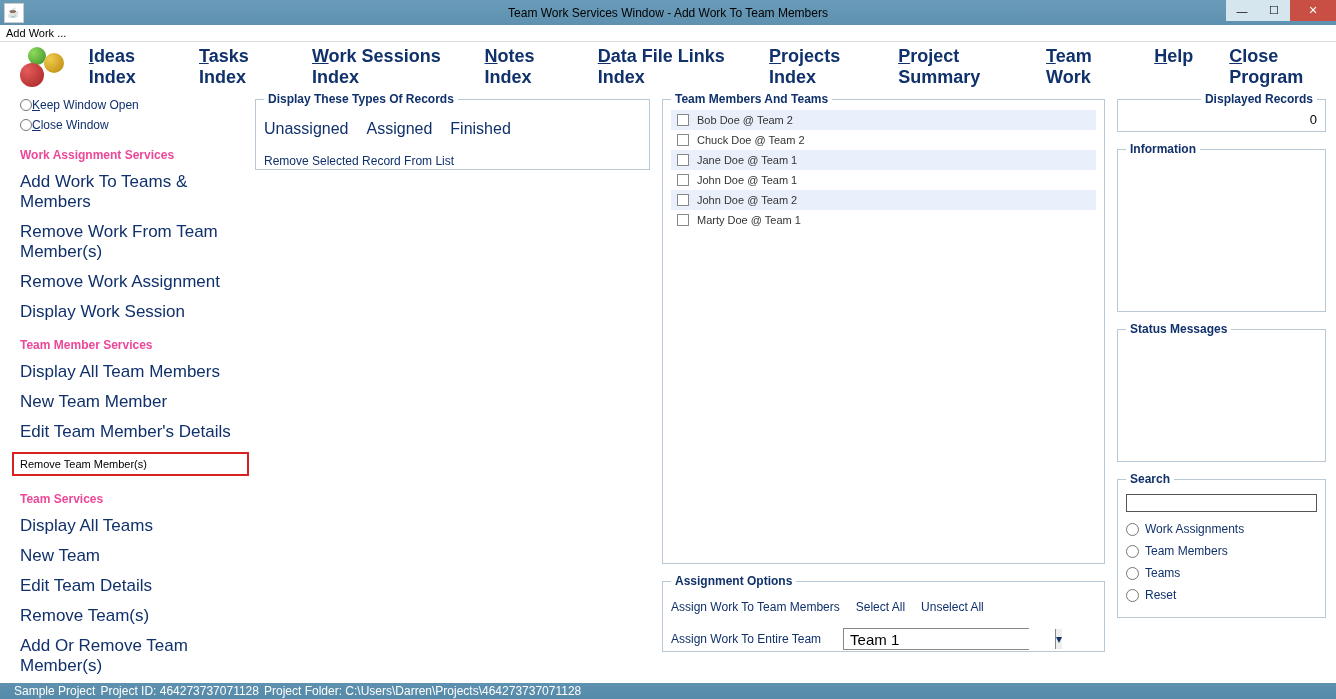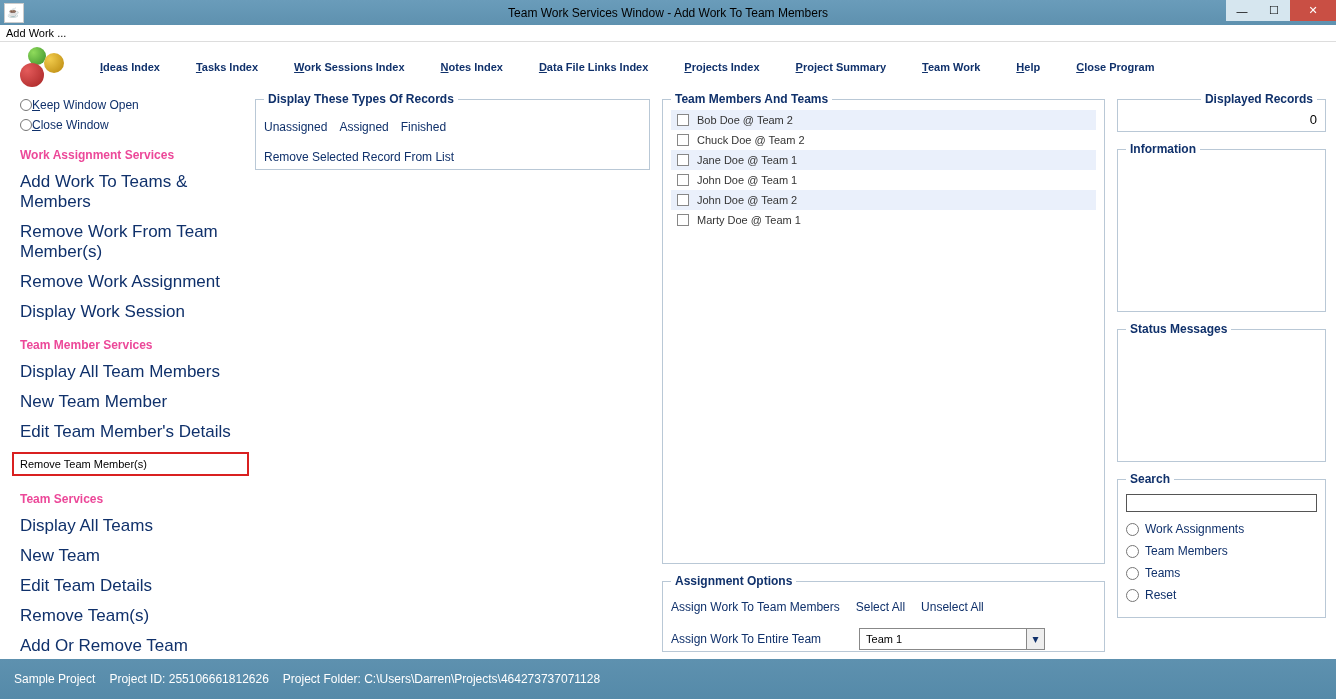--- a/index.html
+++ b/index.html
@@ -13,60 +13,60 @@
 .win-max{background:#d6e6ef}
 .win-close{background:#c94f44;color:#fff;width:46px!important;font-size:13px}
 .addwork{height:17px;padding:2px 6px;font-size:11px;color:#000;border-bottom:1px solid #ddd}
 .menubar{height:50px;display:flex;align-items:center;padding:0 10px}
 .logo{width:60px;height:40px;margin-right:30px;position:relative}
 .logo .ball{position:absolute;border-radius:50%}
 .logo .b1{width:18px;height:18px;background:radial-gradient(circle at 30% 30%,#8fdb5b,#3a8f2a);top:0;left:18px}
 .logo .b2{width:20px;height:20px;background:radial-gradient(circle at 30% 30%,#f2cc4d,#b8860b);top:6px;left:34px}
 .logo .b3{width:24px;height:24px;background:radial-gradient(circle at 30% 30%,#e45b5b,#a62424);top:16px;left:10px}
 .menu-items{display:flex;gap:36px}
-.menu-items span{color:#10316b;font-size:11px;font-weight:bold;cursor:pointer}
+.menu-items span{color:#10316b;font-size:18px;font-weight:bold;cursor:pointer}
 .menu-items span u{text-decoration:underline}
 .content{display:flex;padding:0 10px;height:560px}
 .sidebar{width:245px;padding:6px 12px 6px 10px}
 .opt{display:flex;align-items:center;margin-bottom:6px;color:#10316b;font-size:12px}
 .opt input{width:12px;height:12px}
 .opt u{text-decoration:underline}
 .shead{color:#ec4899;font-weight:bold;font-size:12px;margin-top:16px;margin-bottom:10px}
 .slink{color:#10316b;font-size:17px;margin-bottom:10px;cursor:pointer}
 .highlighted{border:2px solid #d92020;padding:4px 6px;margin-left:-8px;margin-right:-6px;margin-bottom:6px}
 .main{flex:1;display:flex;gap:12px}
 .col{display:flex;flex-direction:column;gap:10px}
 .col1{width:395px}
 .col2{width:443px}
 .col3{flex:1}
 fieldset{border:1px solid #b9c8d6;padding:8px;position:relative}
 fieldset legend{color:#10316b;font-weight:bold;font-size:12px;padding:0 4px}
 .unassigned{flex:1;min-height:455px}
 .displaytypes{height:78px}
-.links-row{display:flex;gap:12px;color:#10316b;font-size:12px;margin-top:6px}
+.links-row{display:flex;gap:18px;color:#10316b;font-size:16px;margin-top:6px}
 .links-row span{cursor:pointer}
 .remove-line{margin-top:16px;color:#10316b;font-size:12px;cursor:pointer}
 .teams{flex:1;min-height:455px;padding-top:4px}
 .member-row{display:flex;align-items:center;gap:8px;padding:4px 6px;font-size:11px;color:#333}
 .member-row:nth-child(even){background:#eaf0fb}
 .member-row .chk{width:12px;height:12px;border:1px solid #888;background:#fff}
 .assign-opts{height:78px}
 .assign-line{display:flex;align-items:center;gap:16px;color:#10316b;font-size:12px;margin-top:4px}
 .assign-line span{cursor:pointer}
-.assign-line2{display:flex;align-items:center;gap:38px;margin-top:14px;color:#10316b;font-size:12px}
+.assign-line2{display:flex;align-items:center;gap:22px;margin-top:14px;color:#10316b;font-size:12px}
 .combo{display:flex;border:1px solid #888;height:22px;width:186px}
-.combo input{border:none;flex:1;padding:2px 6px;font-size:11px}
+.combo input{border:none;flex:1;padding:2px 6px;font-size:15px}
 .combo .dd{width:18px;border-left:1px solid #888;display:flex;align-items:center;justify-content:center;background:#eee}
 .dispcount{height:40px;text-align:right;font-size:13px;padding-top:6px}
 .infobox{height:170px}
 .statusmsg{height:140px}
 .searchbox{height:146px}
 .searchbox input[type=text]{width:100%;border:1px solid #555;height:18px;padding:2px;margin-bottom:10px}
 .sopt{display:flex;align-items:center;gap:6px;color:#10316b;font-size:12px;margin-bottom:8px}
-.statusbar{position:absolute;bottom:0;left:0;right:0;height:40px;background:linear-gradient(#5e91af,#558aa9);color:#fff;font-size:12px;display:flex;align-items:center;padding:0 14px;gap:14px}
+.statusbar{position:absolute;bottom:0;left:0;right:0;height:16px;background:linear-gradient(#5e91af,#558aa9);color:#fff;font-size:12px;display:flex;align-items:center;padding:0 14px;gap:5px}
 </style>
 </head>
 <body>
 
 <div class="titlebar">
   <div class="j-icon">☕</div>
   <div class="title">Team Work Services Window - Add Work To Team Members</div>
   <div class="win-ctrl">
     <div class="win-min">―</div>
     <div class="win-max">☐</div>
@@ -216,15 +216,15 @@
             <input type="radio" name="so" style="">
             <span>Reset</span>
           </div>
       </fieldset>
     </div>
   </div>
 </div>
 
 <div class="statusbar">
   <span>Sample Project</span>
-  <span>Project ID:  255106661812626</span>
+  <span>Project ID:  464273737071128</span>
   <span>Project Folder: C:\Users\Darren\Projects\464273737071128</span>
 </div>
 
 </body></html>

